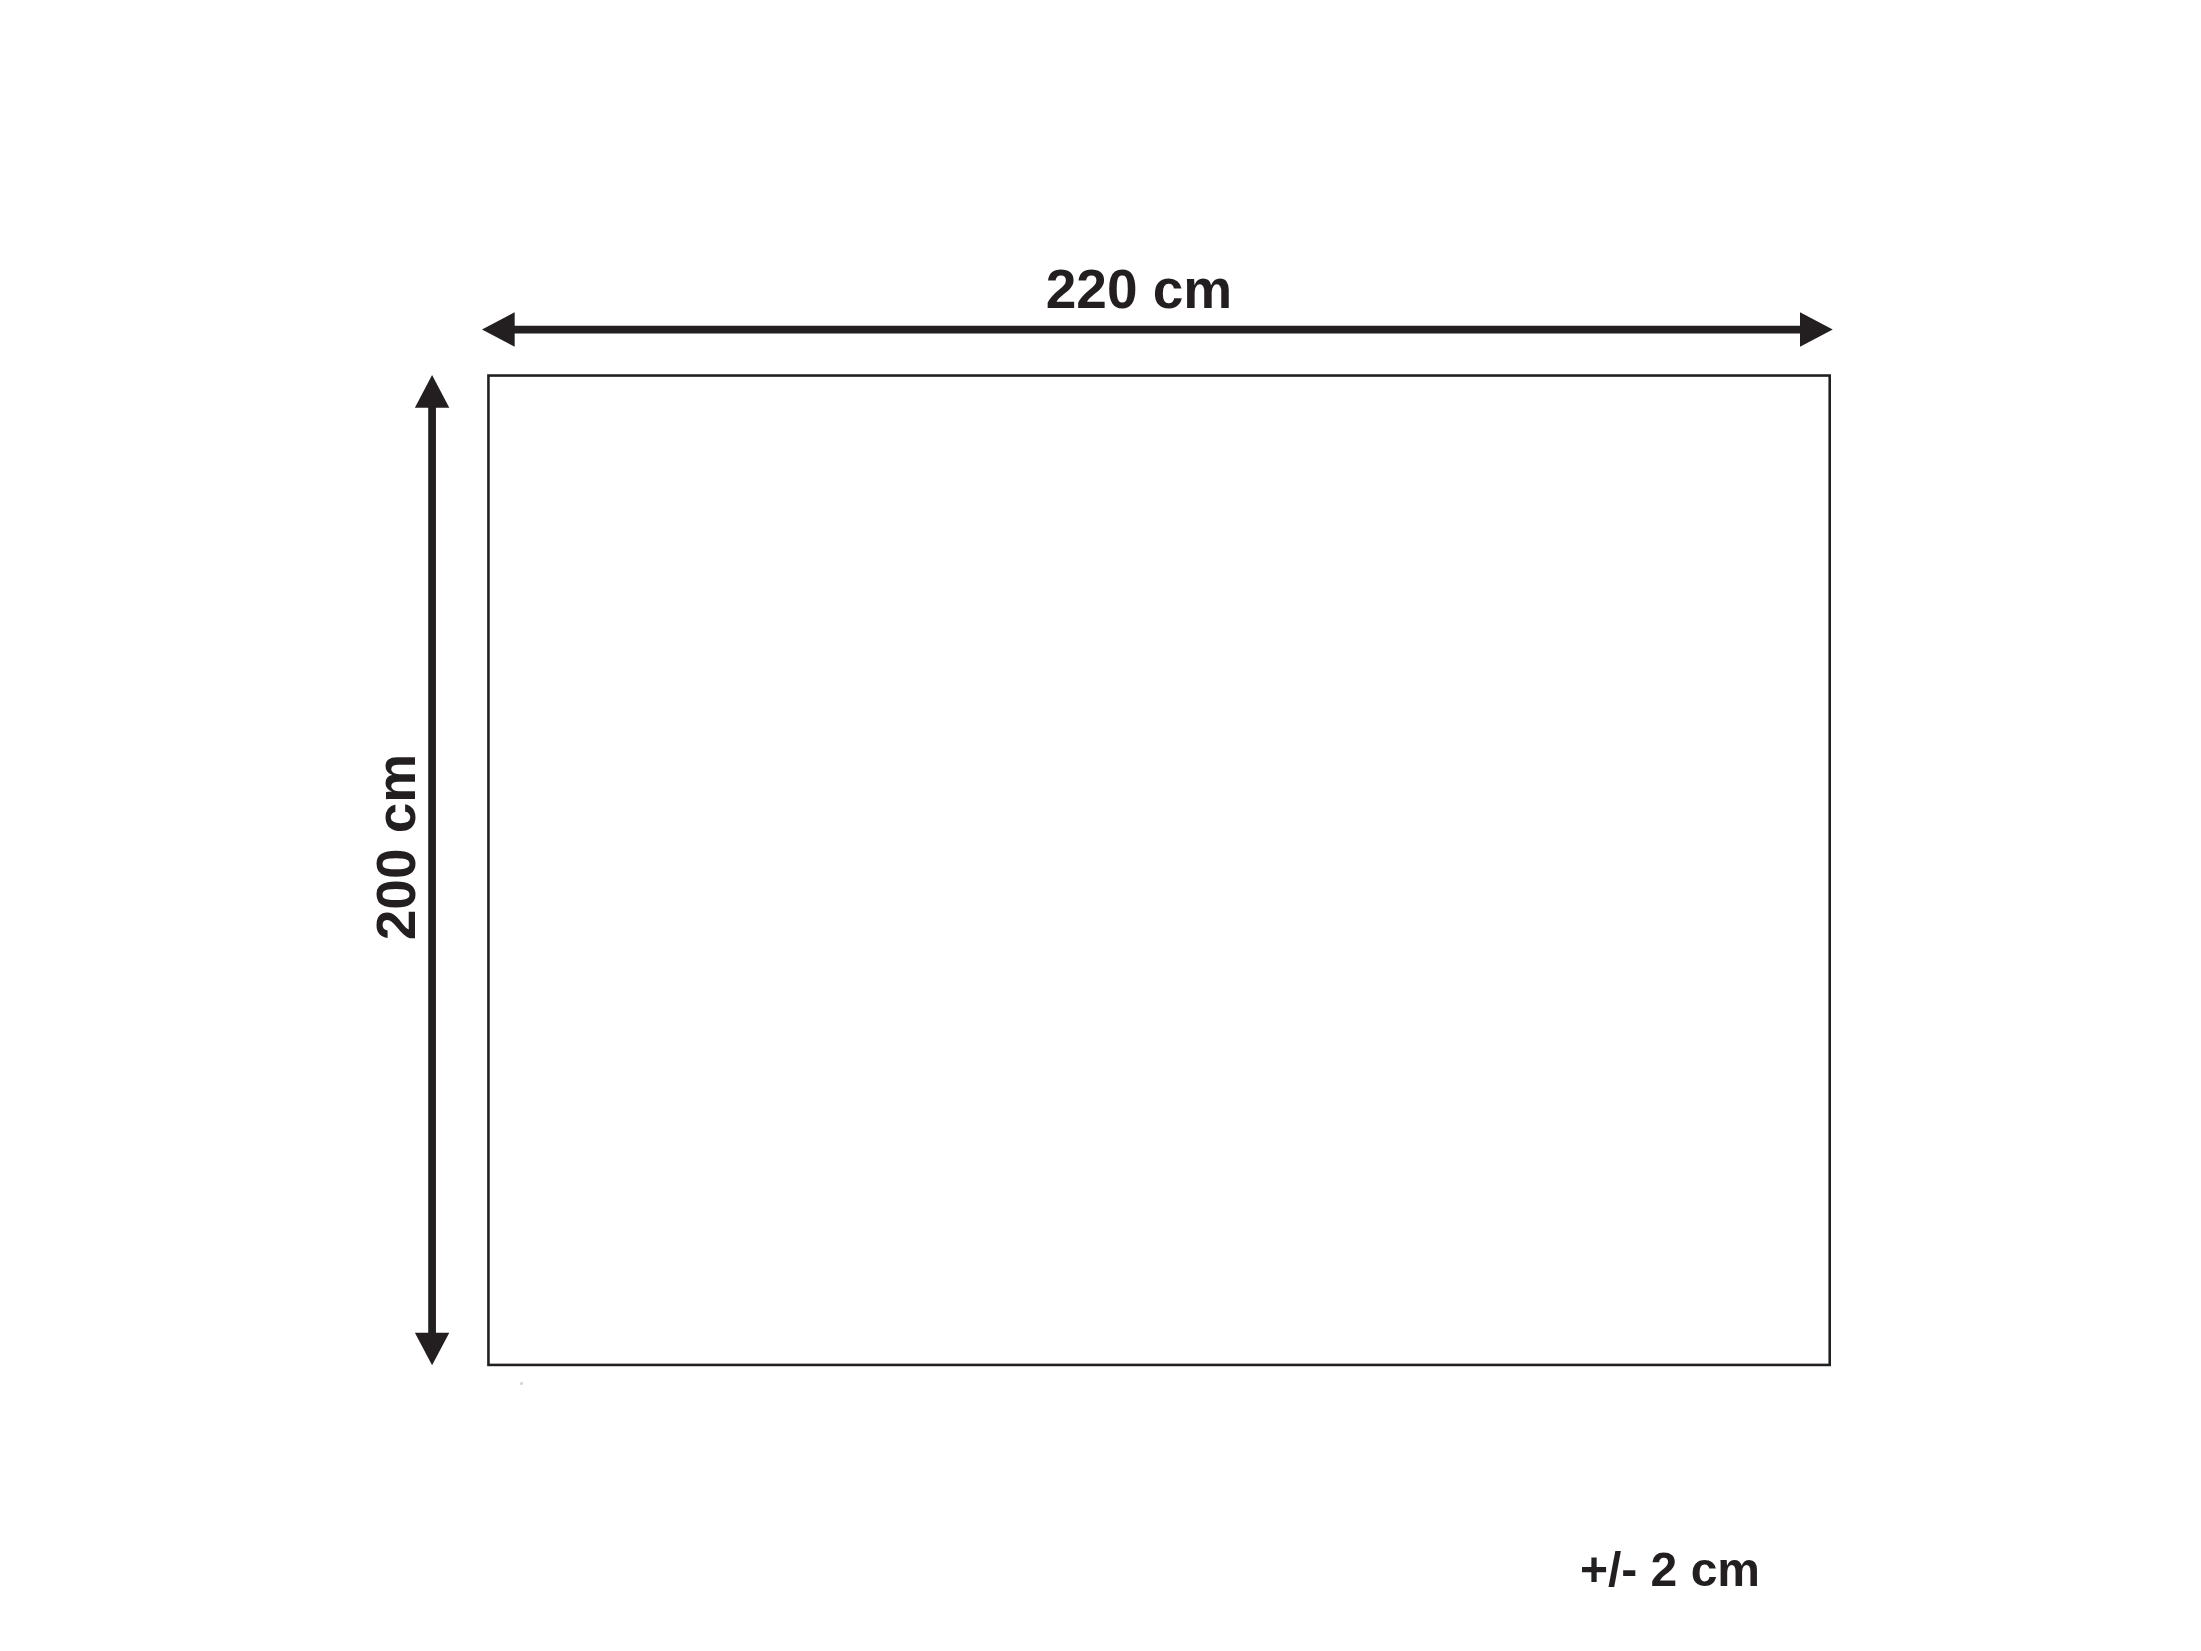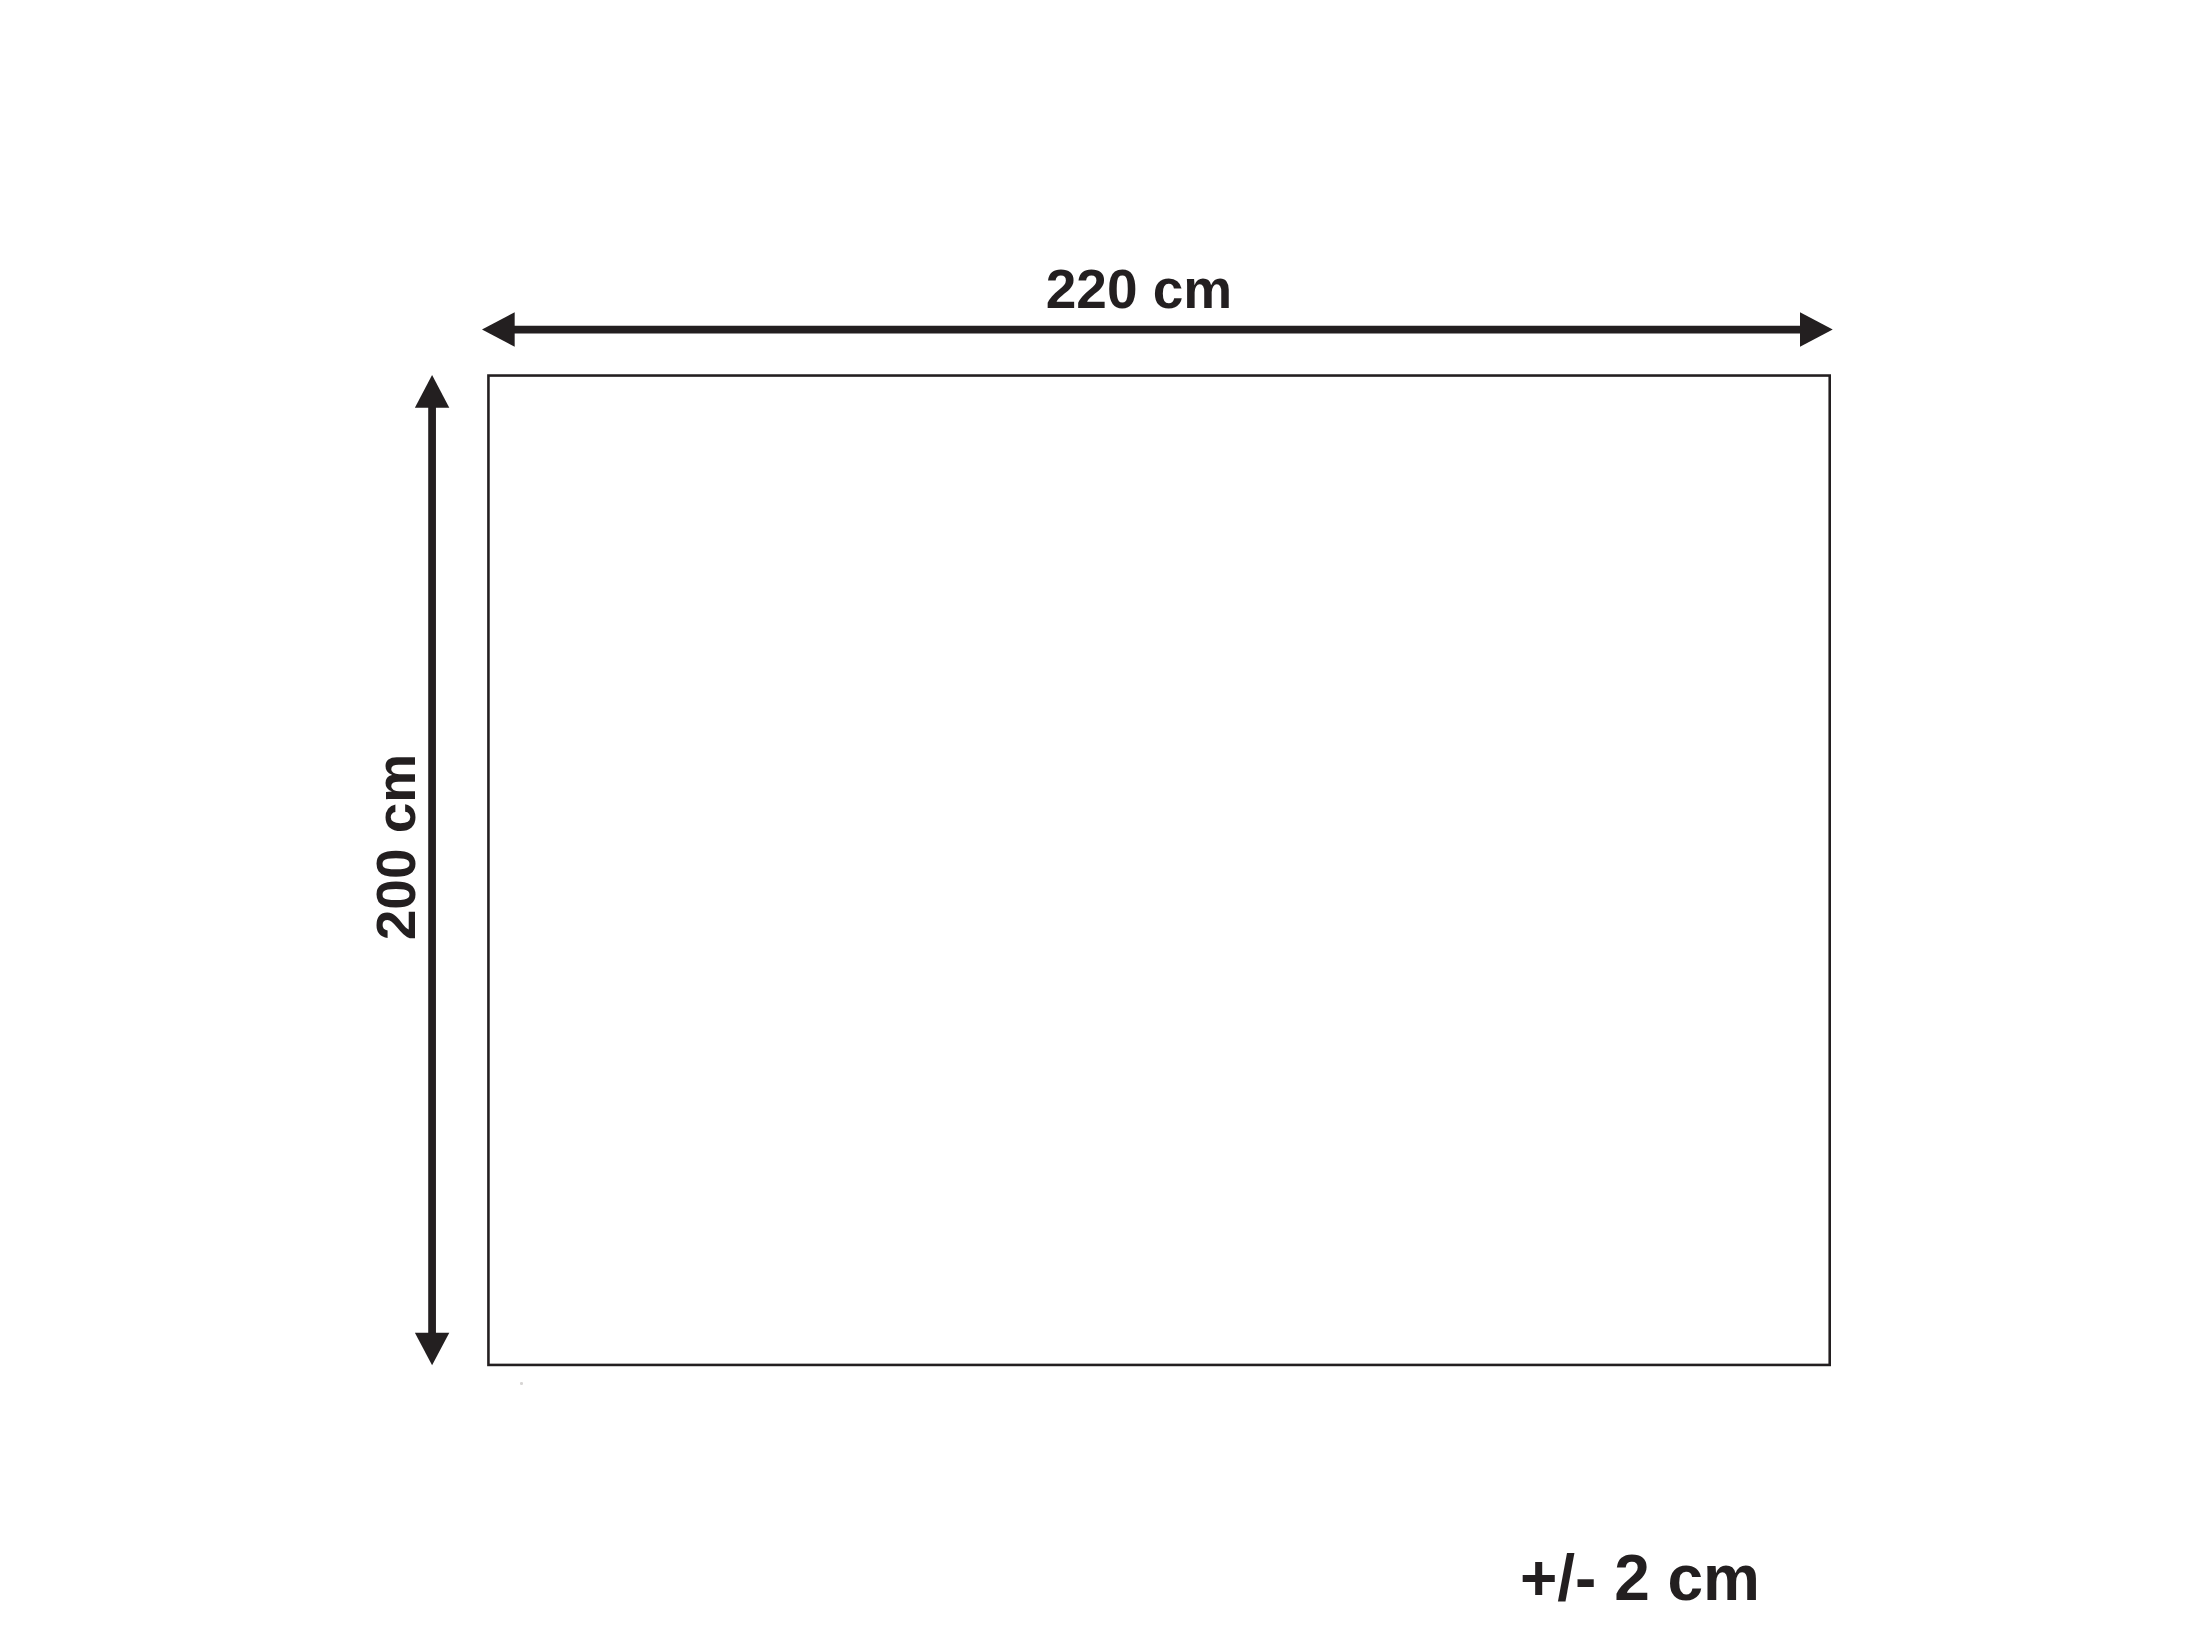--- a/index.html
+++ b/index.html
@@ -35,21 +35,21 @@
     transform: translateX(-50%);
   }
   .label-height {
     left: 396px;
     top: 847px;
     transform: translate(-50%, -50%) rotate(-90deg);
   }
   .label-tolerance {
     right: 120px;
     top: 1546px;
-    font-size: 64px;
+    font-size: 48px;
   }
   .artifact-dot {
     position: absolute;
     width: 3.4px;
     height: 3.4px;
     border-radius: 50%;
     background: #9a9593;
     opacity: 0.55;
   }
   .dot-1 { left: 1905px; top: 954px; }

